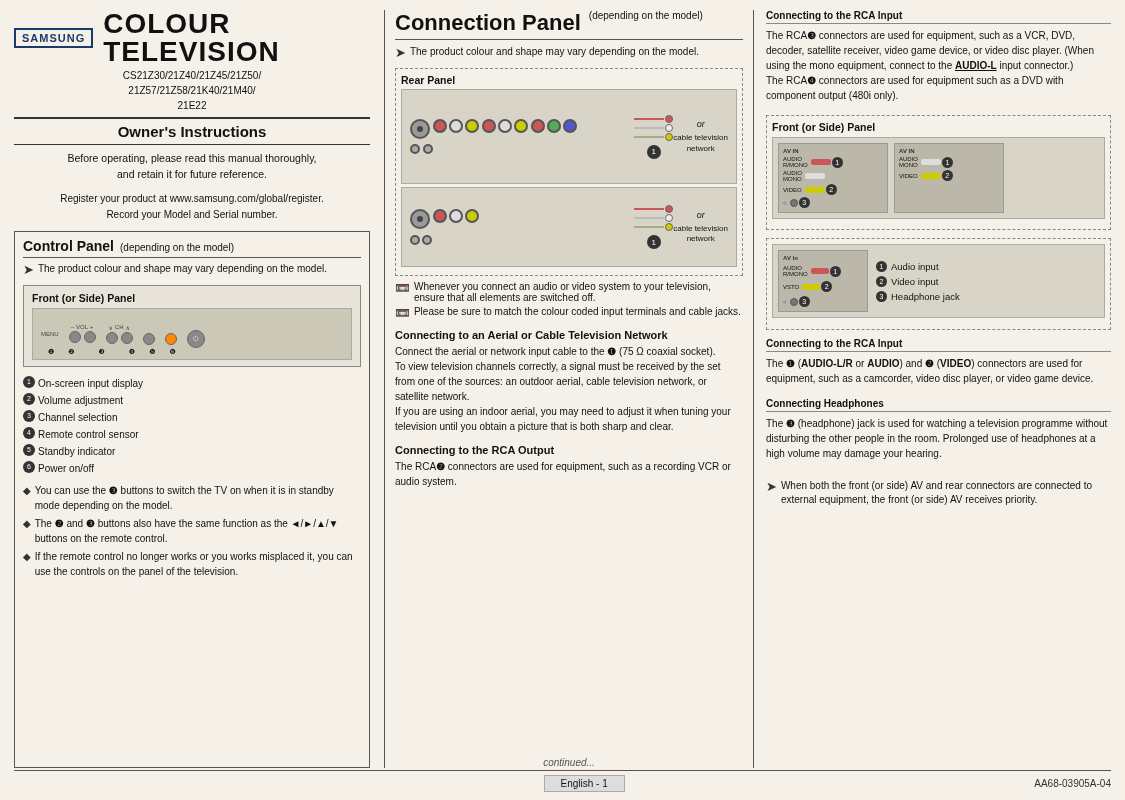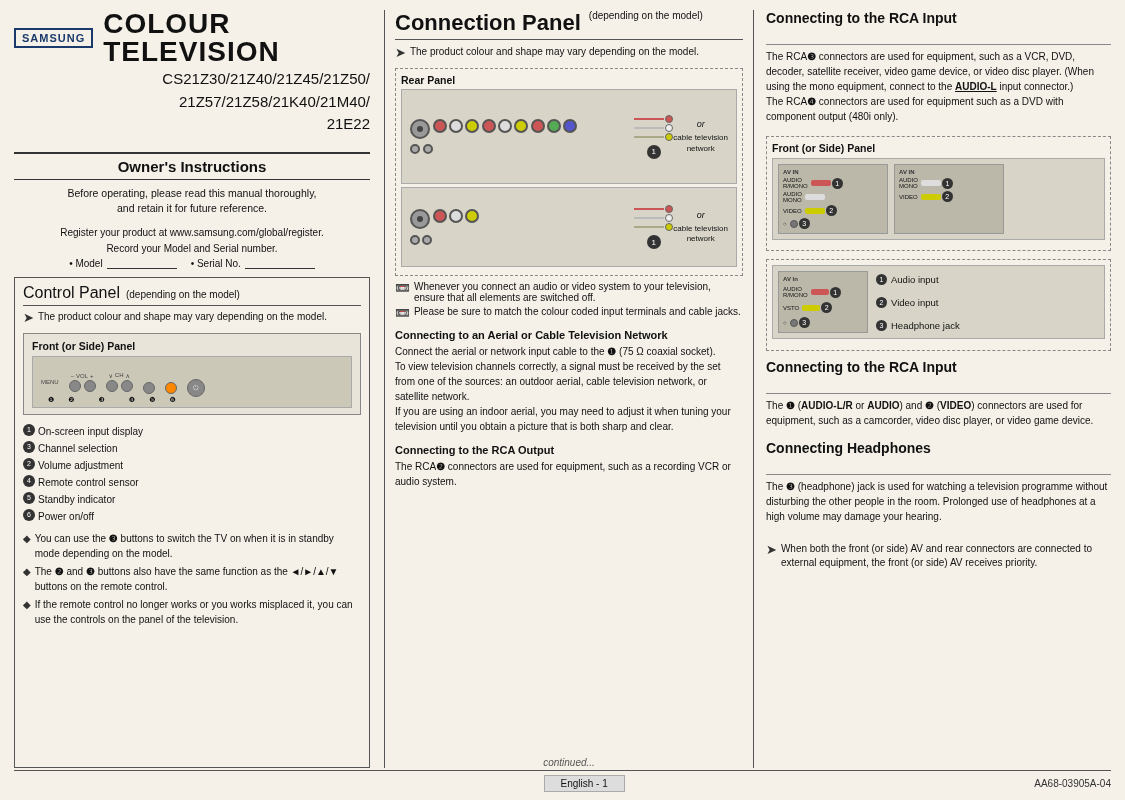--- a/index.html
+++ b/index.html
@@ -54,24 +54,24 @@
       letter-spacing: 1px;
     }
     .title-main {
       font-size: 28px;
       font-weight: bold;
       color: #111;
       letter-spacing: 1px;
       line-height: 1;
     }
     .model-numbers {
-      text-align: right;
-      font-size: 15px;
+      text-align: center;
+      font-size: 10px;
       line-height: 1.5;
-      margin-bottom: 16px;
+      margin-bottom: 4px;
     }
     .owners-instructions {
       text-align: center;
       font-size: 15px;
       font-weight: bold;
       margin-bottom: 6px;
       border-top: 2px solid #333;
       border-bottom: 1px solid #333;
       padding: 4px 0;
     }
@@ -112,22 +112,22 @@
     }
     .section-header {
       display: flex;
       align-items: baseline;
       gap: 6px;
       margin-bottom: 4px;
       border-bottom: 1px solid #555;
       padding-bottom: 3px;
     }
     .section-title-large {
-      font-size: 16px;
-      font-weight: normal;
+      font-size: 14px;
+      font-weight: bold;
     }
     .section-title-small {
       font-size: 10px;
     }
     .arrow-note {
       display: flex;
       align-items: flex-start;
       gap: 4px;
       font-size: 10px;
       margin-bottom: 6px;
@@ -323,24 +323,24 @@
       flex: 1;
       padding-left: 12px;
       display: flex;
       flex-direction: column;
     }
     .rca-section {
       margin-bottom: 8px;
     }
     .subsection-title-right {
       font-weight: bold;
-      font-size: 14px;
+      font-size: 10px;
       margin-bottom: 4px;
       border-bottom: 1px solid #888;
-      padding-bottom: 18px;
+      padding-bottom: 2px;
     }
     .front-panel-box {
       border: 1px dashed #888;
       padding: 5px;
       margin-bottom: 8px;
     }
     .front-panel-title {
       font-weight: bold;
       font-size: 10.5px;
       margin-bottom: 4px;
@@ -416,21 +416,21 @@
       padding: 4px;
       width: 90px;
       border: 1px solid #999;
       display: flex;
       flex-direction: column;
       gap: 4px;
     }
     .lower-right {
       display: flex;
       flex-direction: column;
-      gap: 12px;
+      gap: 4px;
       justify-content: center;
     }
     .legend-item {
       display: flex;
       align-items: center;
       gap: 4px;
       font-size: 9.5px;
     }
     .rca-section2 {
       margin-bottom: 8px;
@@ -539,30 +539,20 @@
       <div class="intro-text">
         <span style="white-space:pre-line;">Before operating, please read this manual thoroughly,
 and retain it for future reference.</span>
       </div>
 
       <div class="register-text">
         <span style="white-space:pre-line;">Register your product at www.samsung.com/global/register.
 Record your Model and Serial number.</span>
       </div>
 
-      <div class="model-serial-line">
-        <span>
-          <span>• Model</span>
-          <span class="underline-field">&nbsp;&nbsp;&nbsp;&nbsp;&nbsp;&nbsp;&nbsp;&nbsp;&nbsp;&nbsp;</span>
-        </span>
-        <span>
-          <span>• Serial No.</span>
-          <span class="underline-field">&nbsp;&nbsp;&nbsp;&nbsp;&nbsp;&nbsp;&nbsp;&nbsp;&nbsp;&nbsp;</span>
-        </span>
-      </div>
 
       <div class="control-panel-section">
         <div class="section-header">
           <span class="section-title-large">Control Panel</span>
           <span class="section-title-small">(depending on the model)</span>
         </div>
 
         <div class="arrow-note">
           <span class="arrow-symbol">➤</span>
           <span>The product colour and shape may vary depending on the model.</span>
@@ -620,26 +610,26 @@
             </div>
           </div>
         </div>
 
         <ul class="numbered-list">
           <li>
             <span class="num-circle">1</span>
             <span>On-screen input display</span>
           </li>
           <li>
+            <span class="num-circle">2</span>
+            <span>Volume adjustment</span>
+          </li>
+          <li>
             <span class="num-circle">3</span>
             <span>Channel selection</span>
-          </li>
-          <li>
-            <span class="num-circle">2</span>
-            <span>Volume adjustment</span>
           </li>
           <li>
             <span class="num-circle">4</span>
             <span>Remote control sensor</span>
           </li>
           <li>
             <span class="num-circle">5</span>
             <span>Standby indicator</span>
           </li>
           <li>

